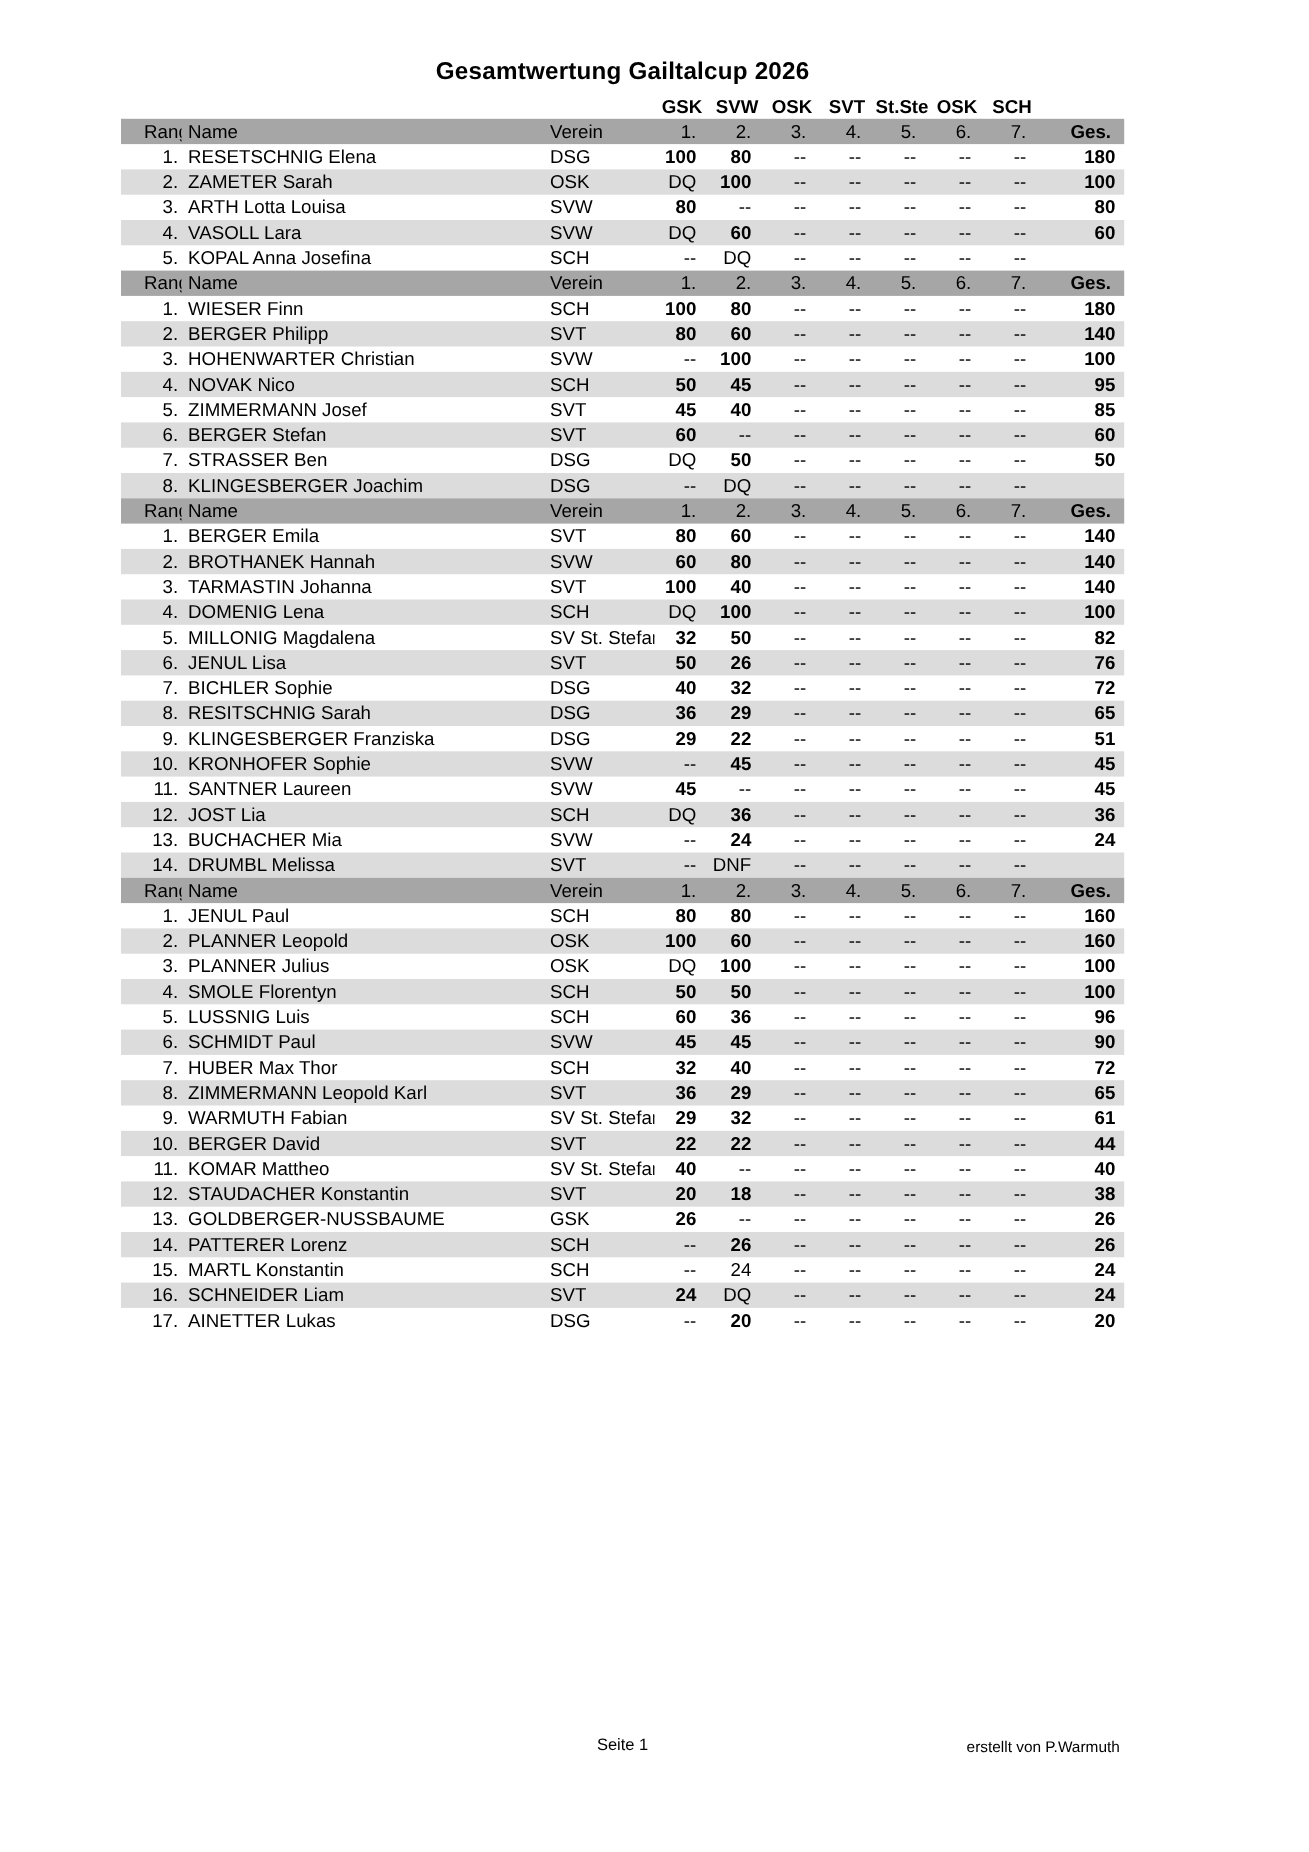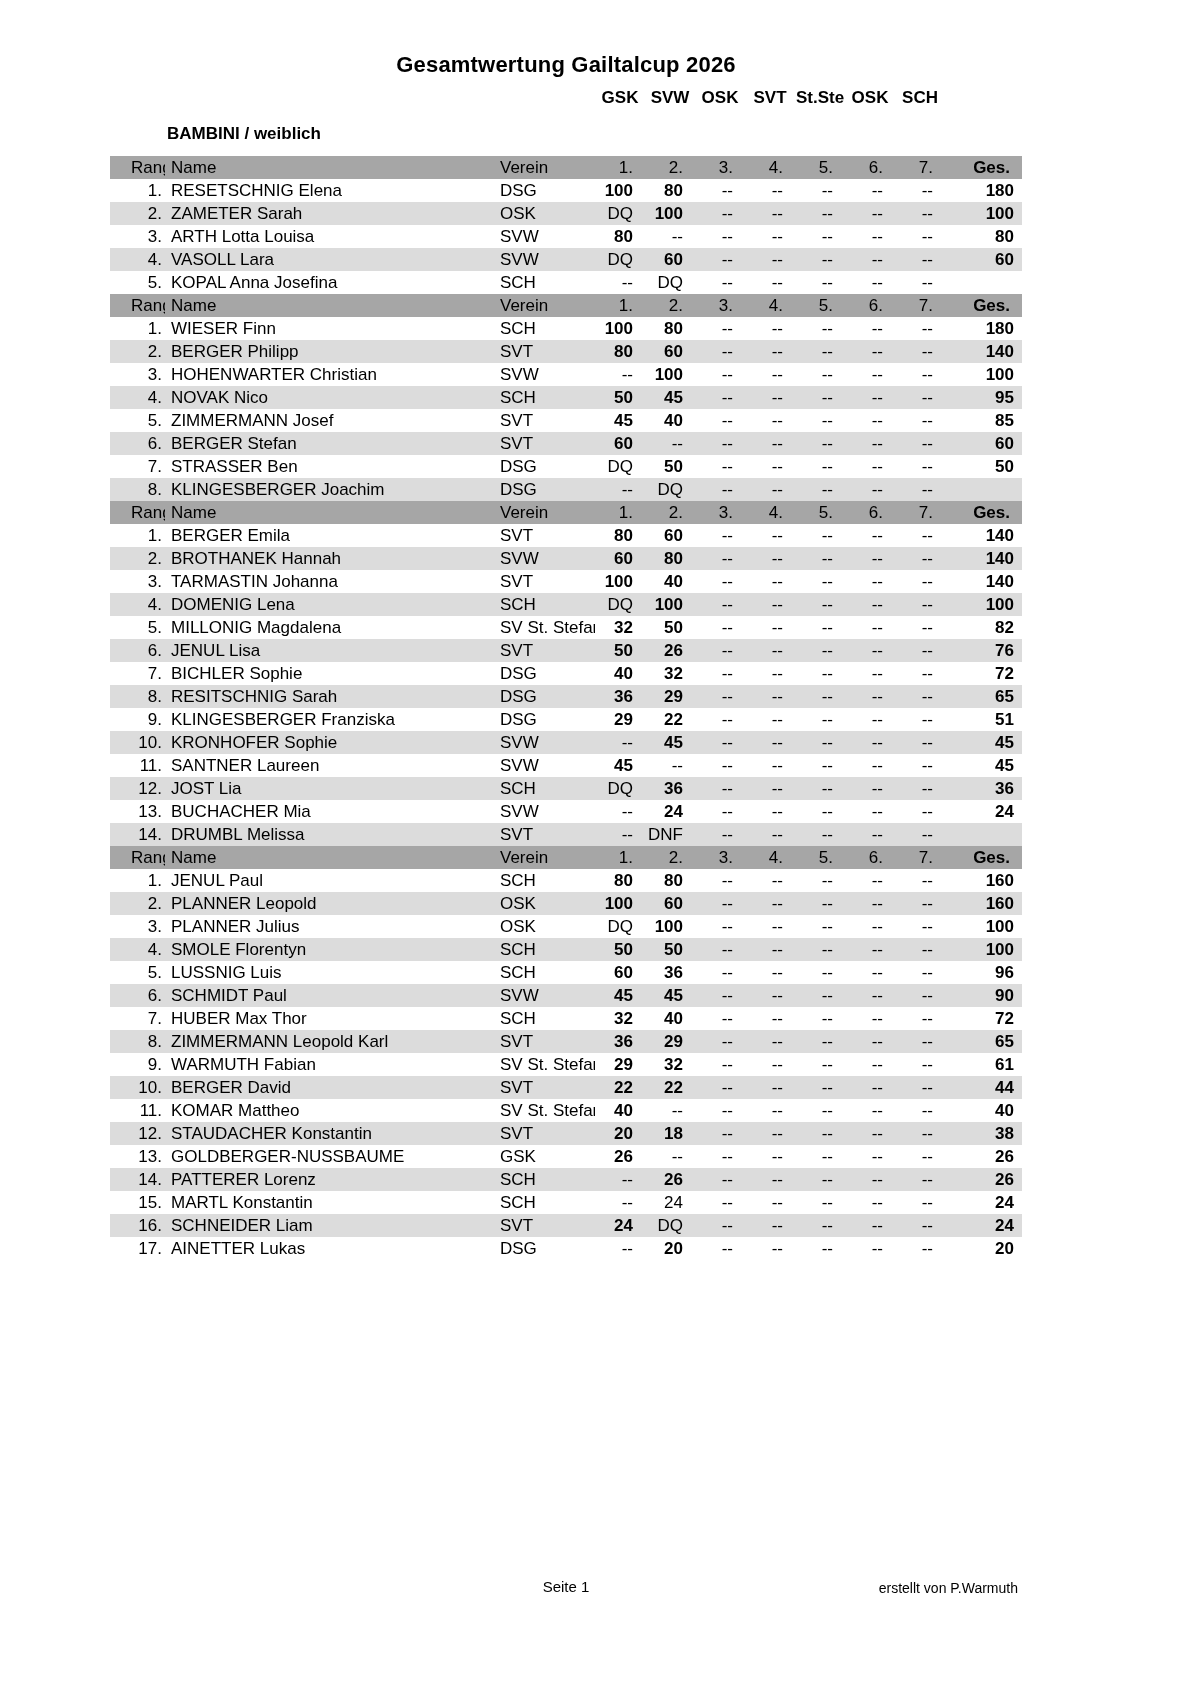--- a/index.html
+++ b/index.html
@@ -38,21 +38,20 @@
     <div class="codes">
         <span class="code" style="grid-column: 4;">GSK</span>
         <span class="code" style="grid-column: 5;">SVW</span>
         <span class="code" style="grid-column: 6;">OSK</span>
         <span class="code" style="grid-column: 7;">SVT</span>
         <span class="code" style="grid-column: 8;">St.Ste</span>
         <span class="code" style="grid-column: 9;">OSK</span>
         <span class="code" style="grid-column: 10;">SCH</span>
       </div>
 
-  <div class="section-heading first">BAMBINI / weiblich</div>
       <div class="rtable">
         <div class="trow header">
           <span class="cell hleft">Rang</span>
           <span class="cell name">Name</span>
           <span class="cell verein">Verein</span>
           <span class="cell val">1.</span>
           <span class="cell val">2.</span>
           <span class="cell val">3.</span>
           <span class="cell val">4.</span>
           <span class="cell val">5.</span>

